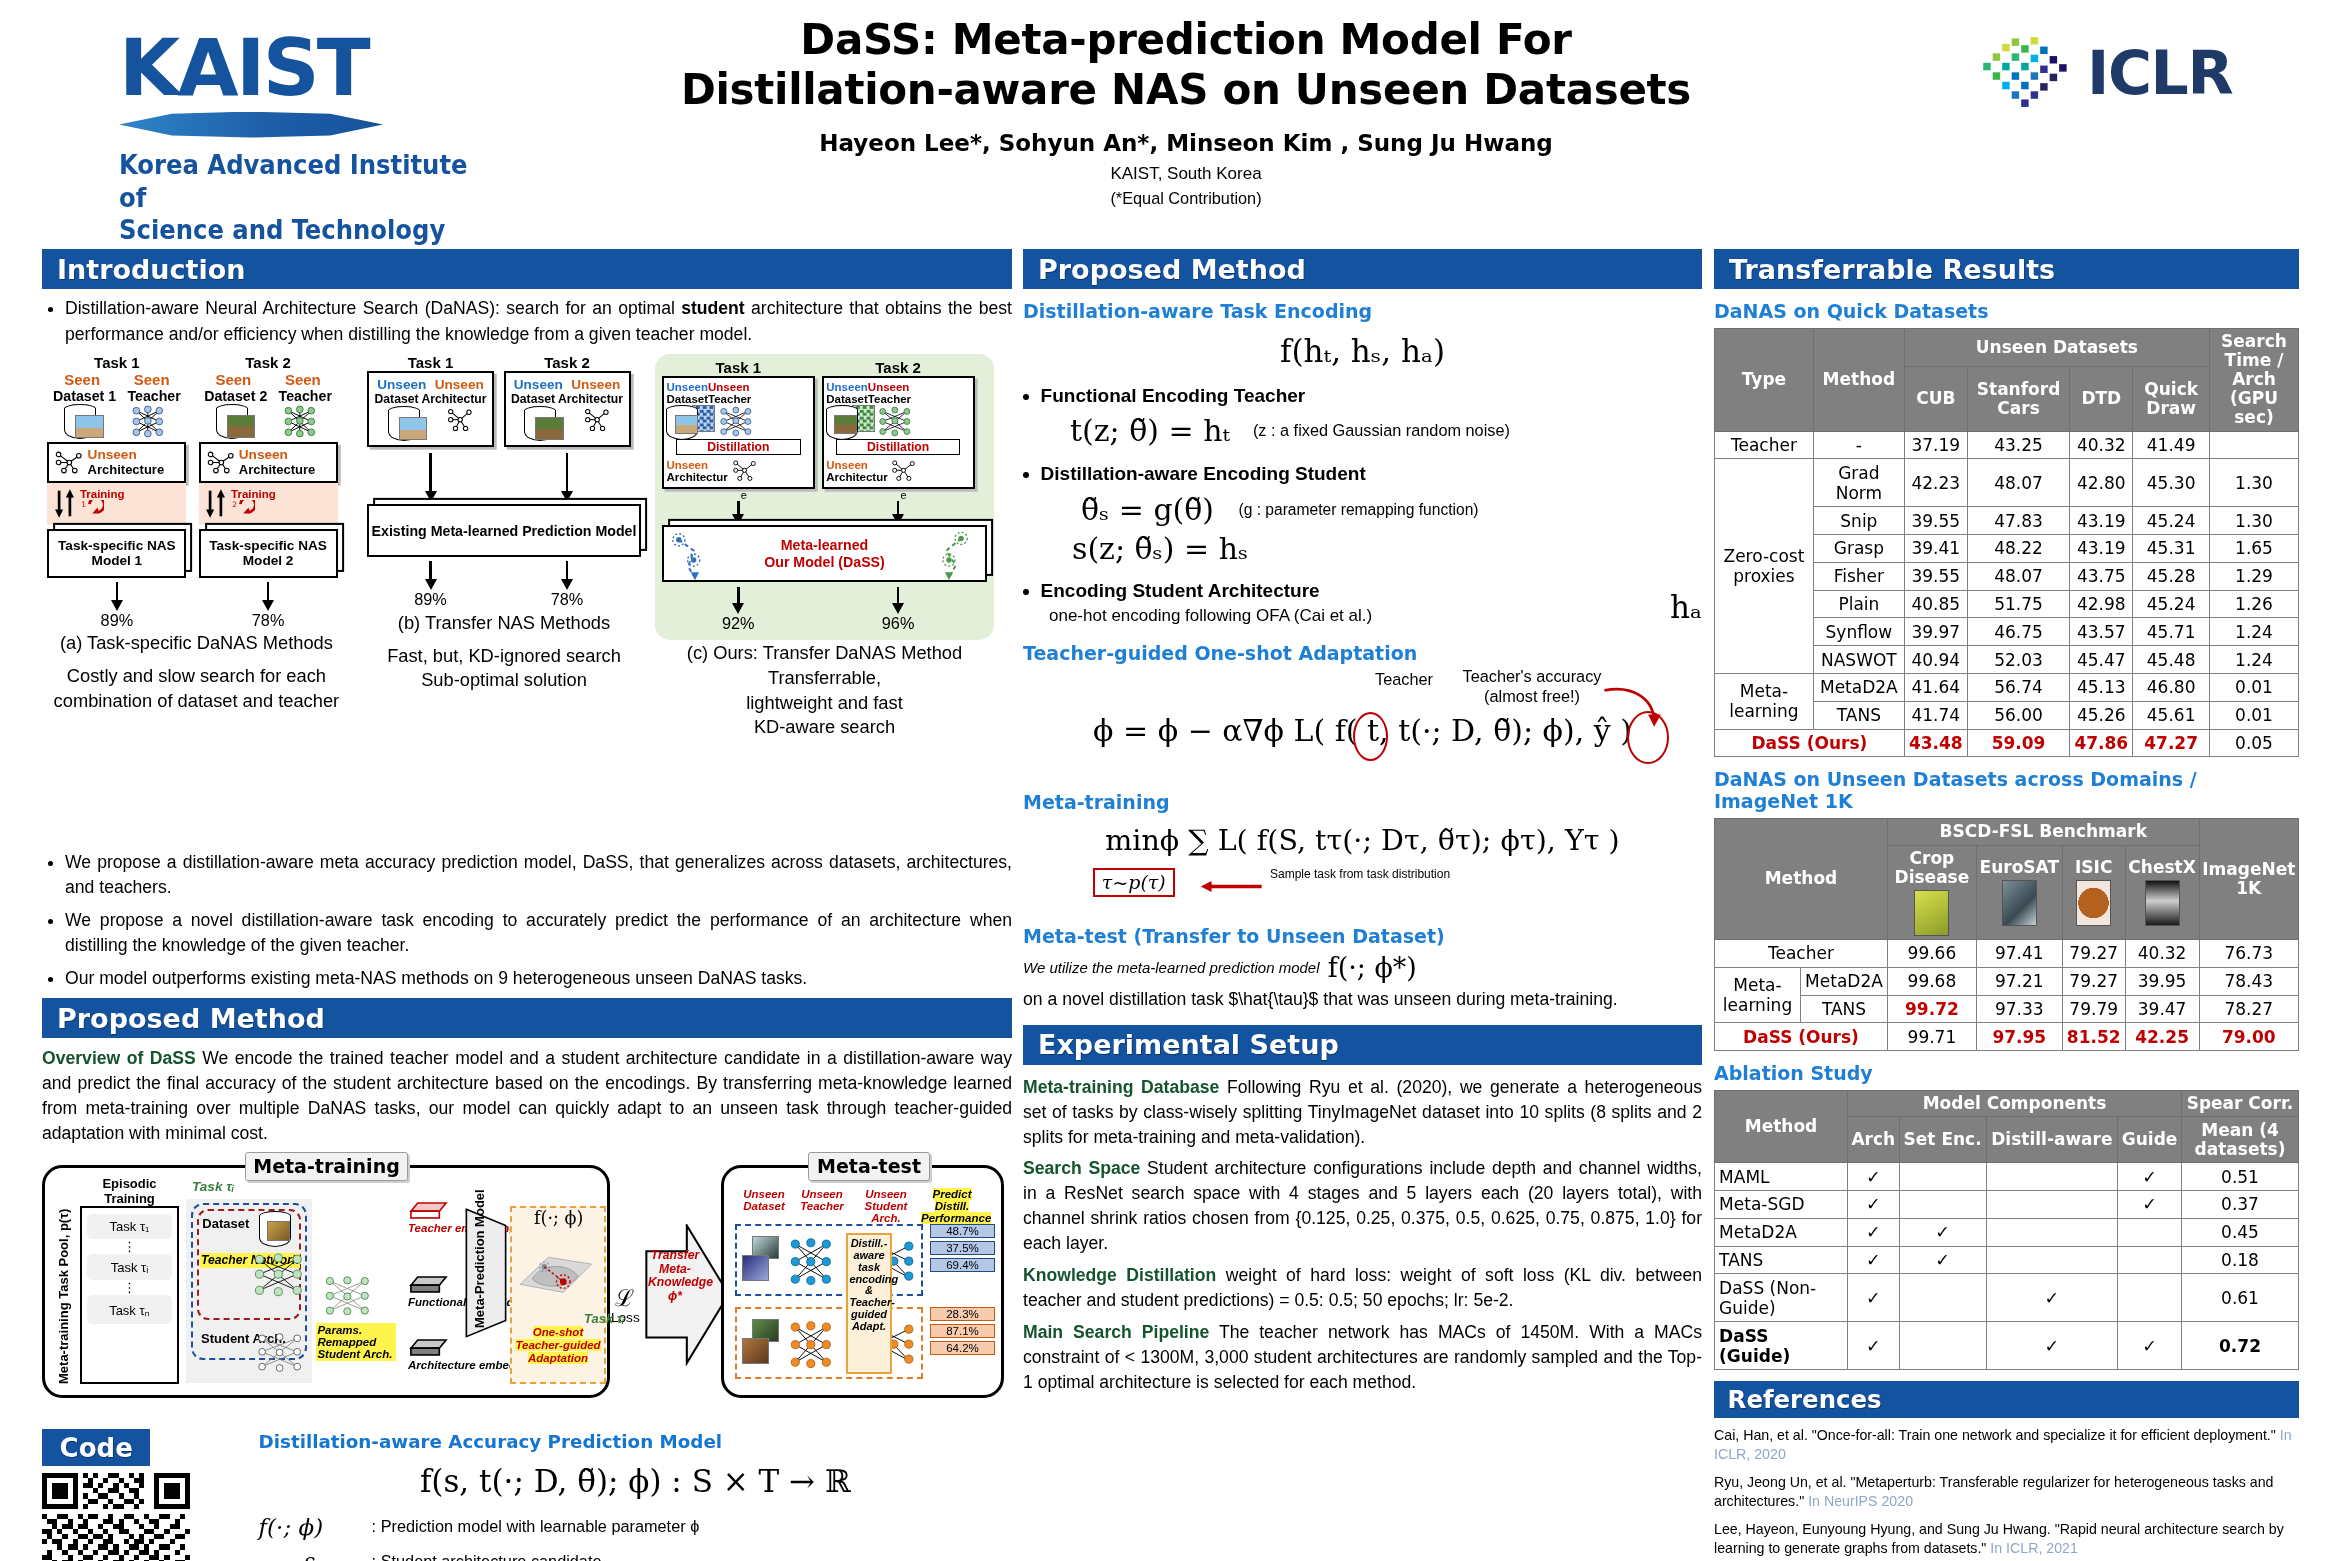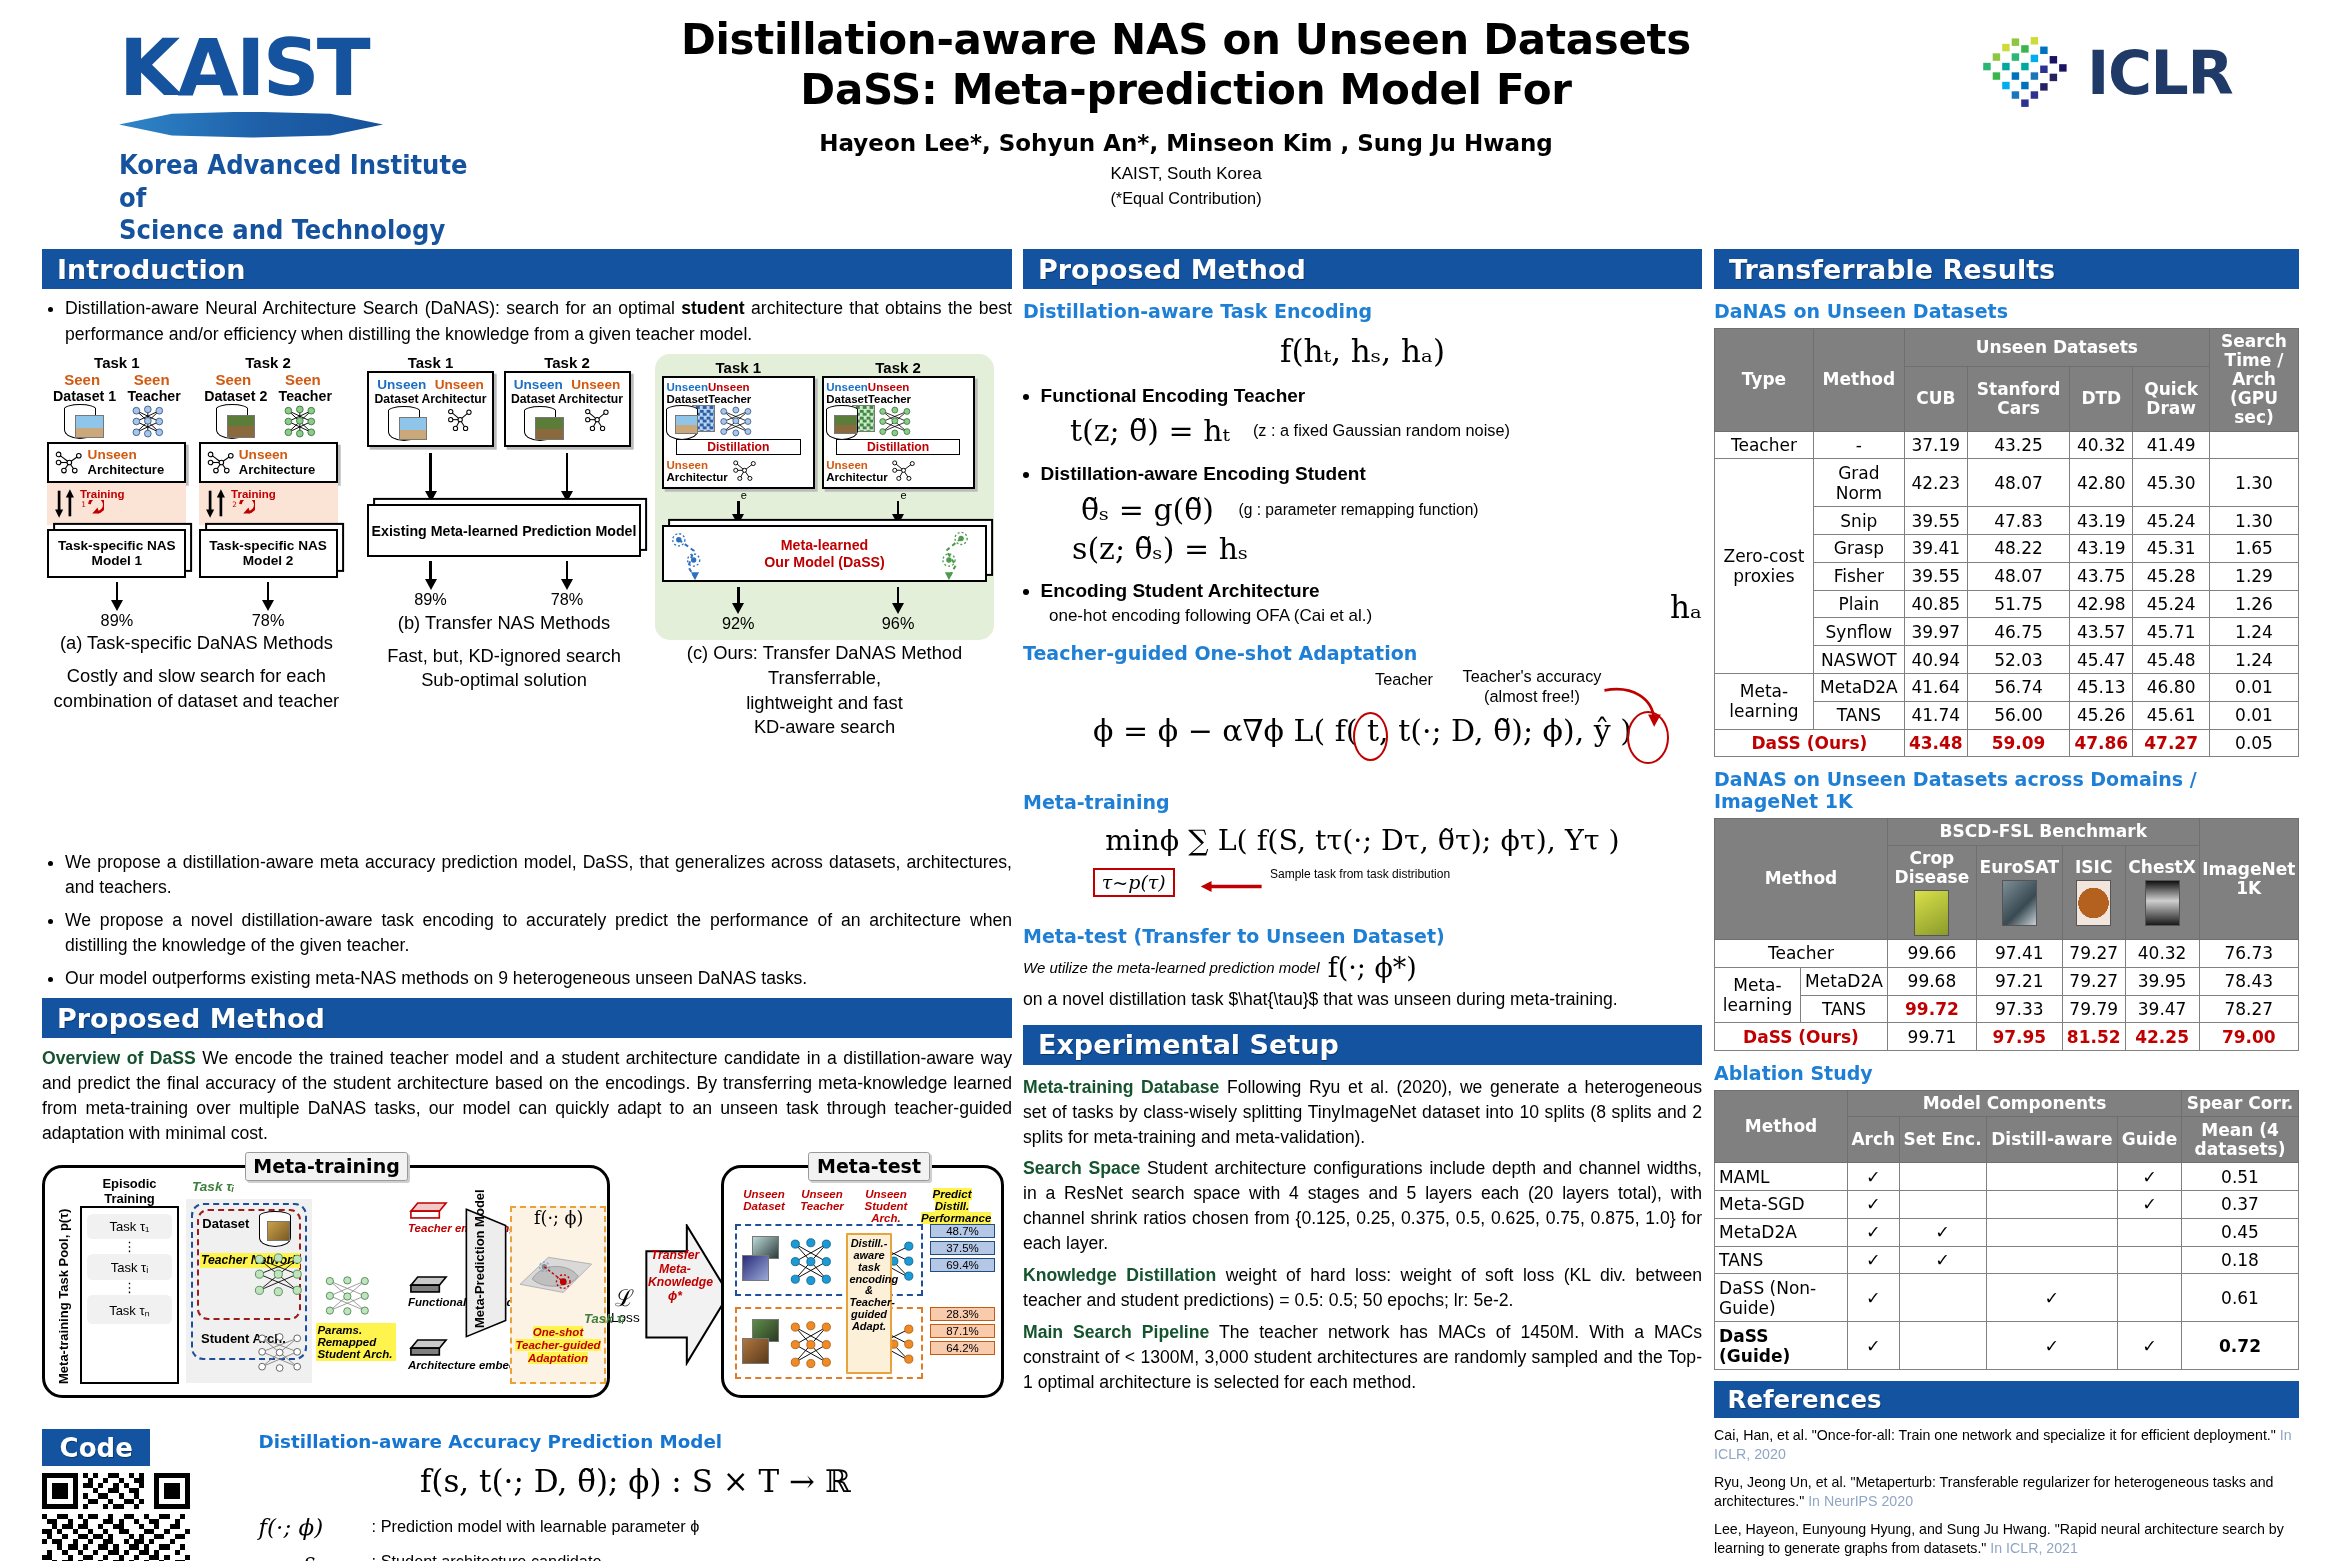--- a/index.html
+++ b/index.html
@@ -126,22 +126,22 @@
     <div class="kaist-word">KAIST</div>
     <div class="kaist-swoosh"></div>
     <div class="kaist-sub">
       <div>Korea Advanced Institute of</div>
       <div>Science and Technology</div>
     </div>
   </div>
 
   <div class="title-block">
     <div class="poster-title">
+      <div>DaSS: Meta-prediction Model For</div>
       <div>Distillation-aware NAS on Unseen Datasets</div>
-      <div>DaSS: Meta-prediction Model For</div>
     </div>
     <div class="authors">Hayeon Lee*, Sohyun An*, Minseon Kim , Sung Ju Hwang</div>
     <div class="affil">KAIST, South Korea</div>
     <div class="equal">(*Equal Contribution)</div>
   </div>
 
   <div class="iclr-logo">
     <svg class="iclr-brain" viewBox="0 0 150 118">
       <g>
         <rect x="6" y="44" width="11" height="11" fill="#2bb673"></rect>
@@ -1254,21 +1254,21 @@
   </p>
   <p class="body">
     <span class="lead">Main Search Pipeline</span><span> The teacher network has MACs of 1450M. With a MACs constraint of &lt; 1300M, 3,000 student architectures are randomly sampled and the Top-1 optimal architecture is selected for each method.</span>
   </p>
 </div>
 
 <div class="col col-right">
 
   <div class="bar">Transferrable Results</div>
 
-  <div class="subhead">DaNAS on Unseen Datasets</div>
+  <div class="subhead">DaNAS on Quick Datasets</div>
   <table class="rt">
     <thead>
       <tr>
         <th rowspan="2">Type</th>
         <th rowspan="2">Method</th>
         <th colspan="4">Unseen Datasets</th>
         <th rowspan="2" style="width:89px;">Search Time / Arch (GPU sec)</th>
       </tr>
       <tr>
         <th>CUB</th>

